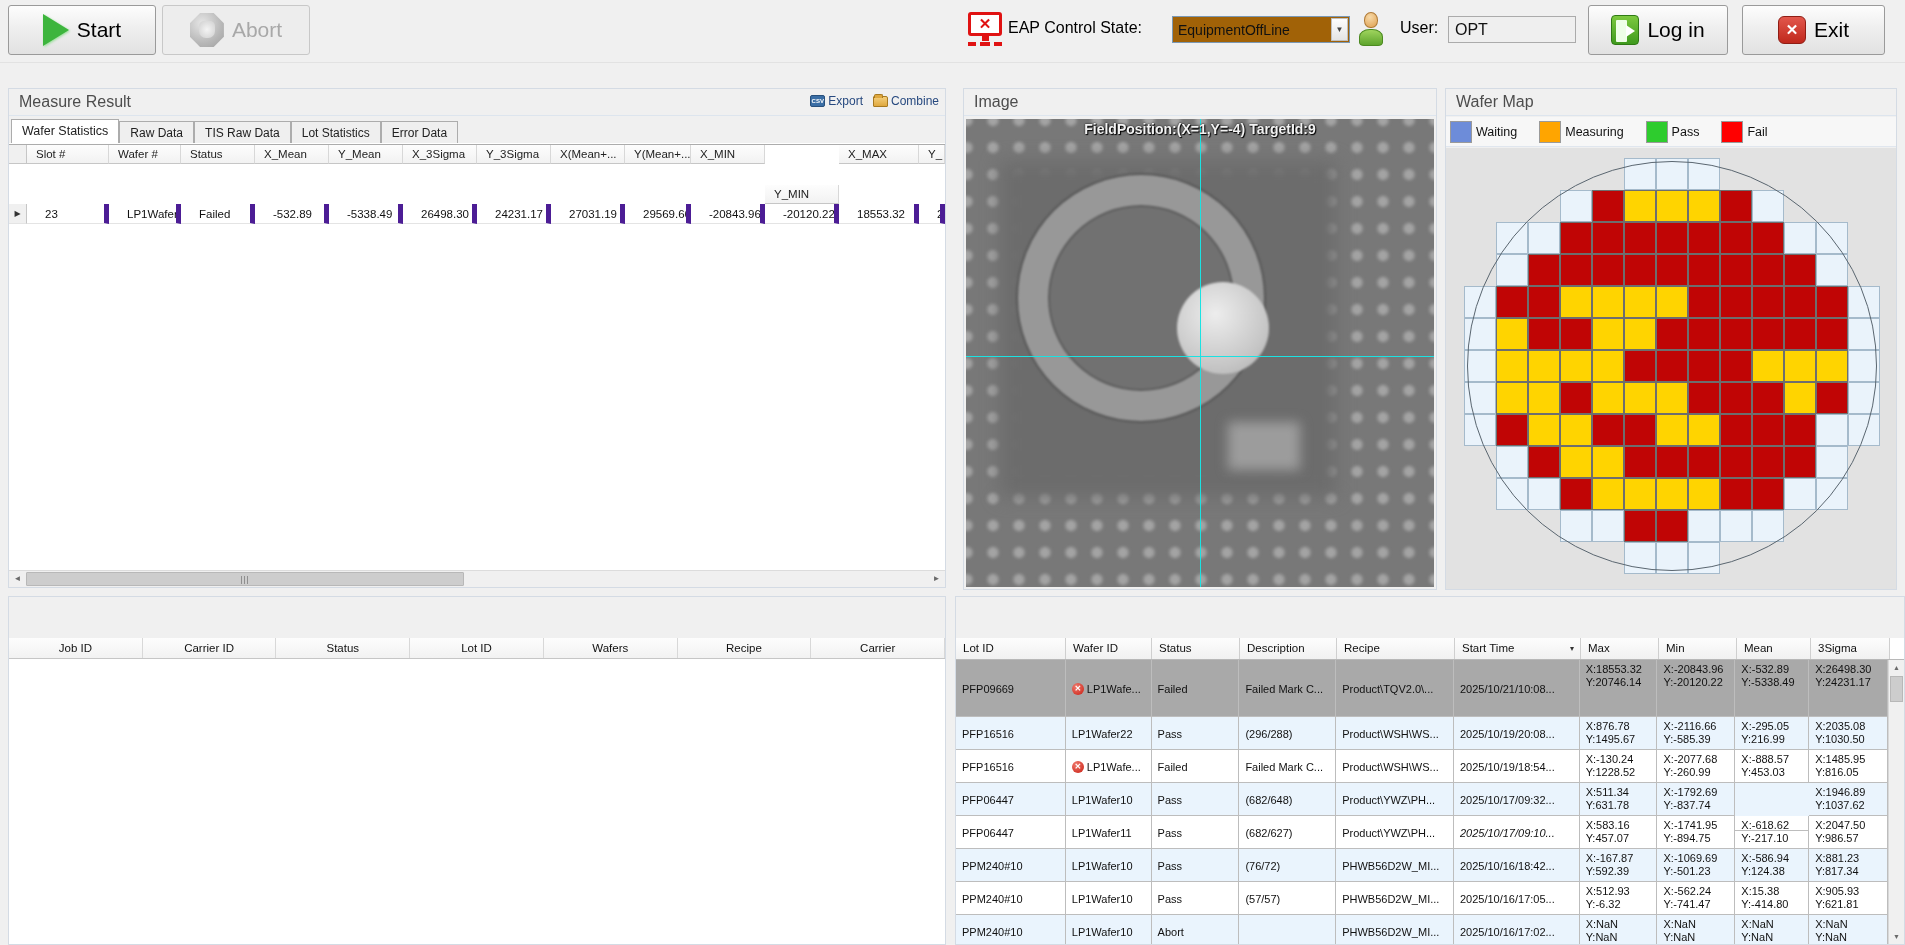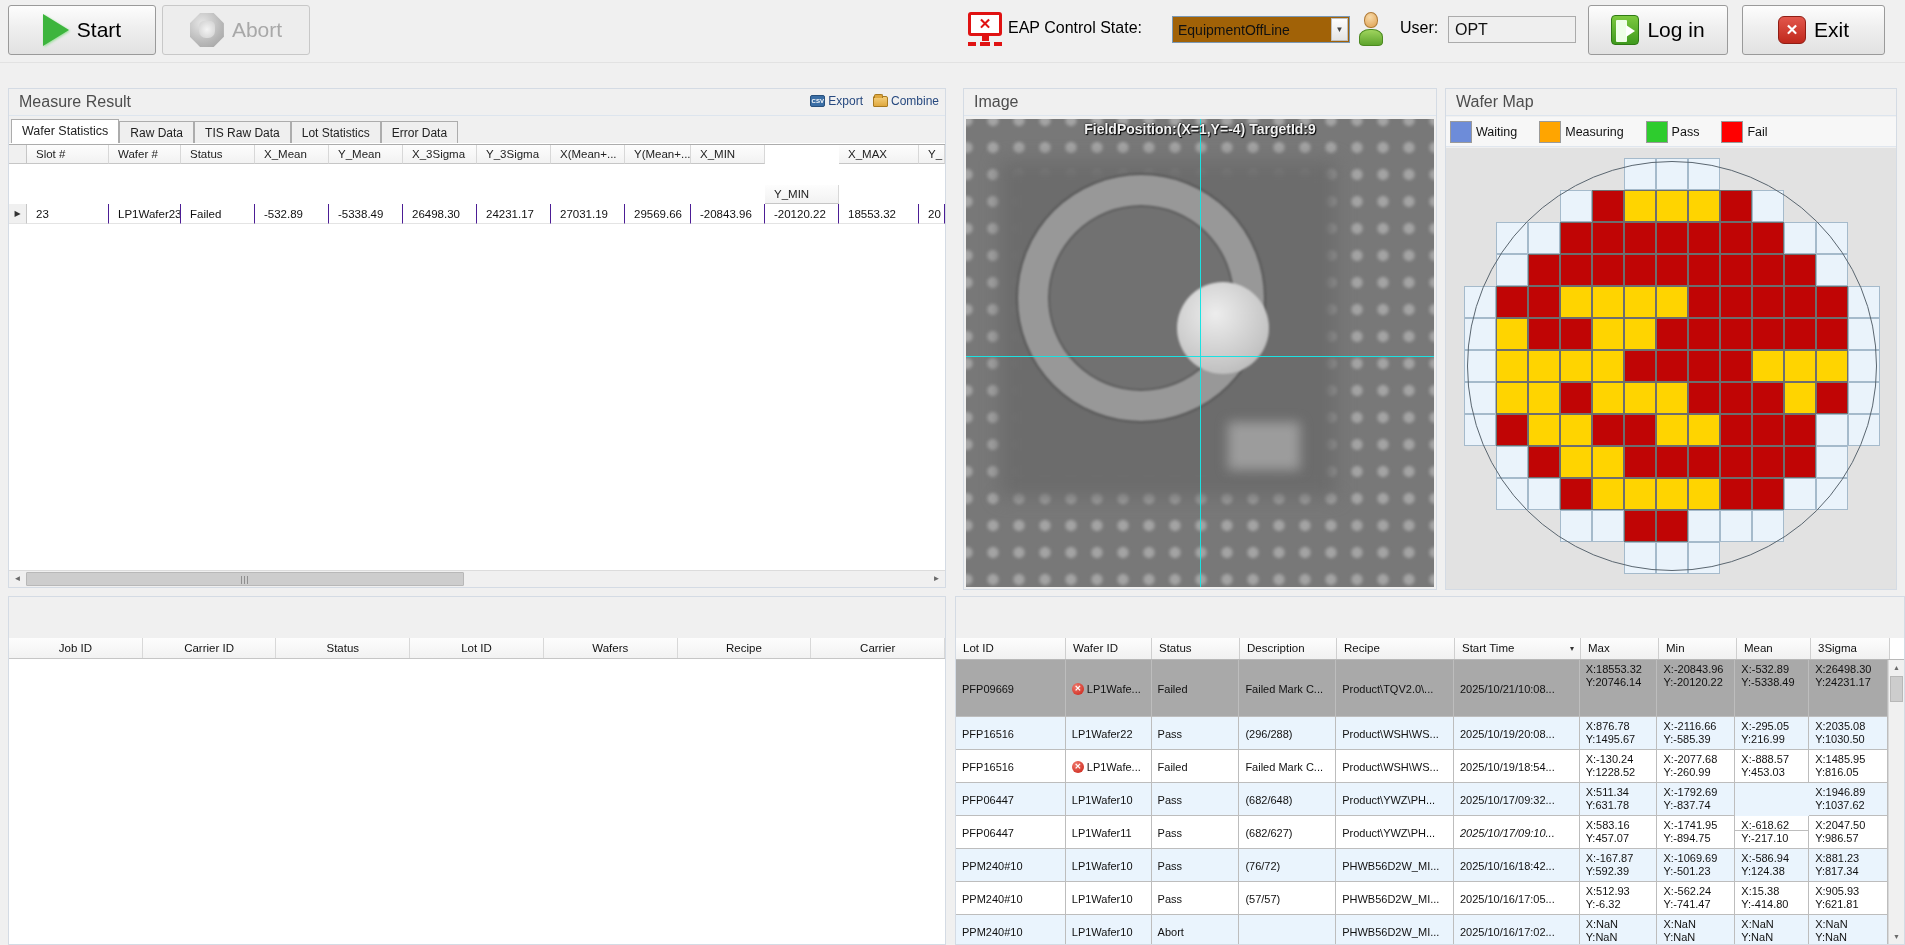--- a/index.html
+++ b/index.html
@@ -57,21 +57,21 @@
   .mr-link { display:flex; align-items:center; gap:3px; cursor:pointer; }
   .csv-ico { width:15px; height:12px; background:#3A6EA5; border:1px solid #28507C; border-radius:2px; color:#FFF; font-size:6px; font-weight:bold; text-align:center; line-height:11px; }
   .folder-ico { width:15px; height:11px; background:linear-gradient(#F4CF7C,#DFA83E); border:1px solid #A87A20; border-radius:1px 2px 1px 1px; position:relative; }
   .folder-ico:before { content:""; position:absolute; left:0; top:-3px; width:7px; height:3px; background:#DFA83E; border:1px solid #A87A20; border-bottom:none; border-radius:2px 2px 0 0; }
   .tab-strip { display:flex; padding:2px 0 0 2px; background:#F0F0F0; }
   .tab { font-size:12px; padding:4px 10px 3px; border:1px solid #ACACAC; border-bottom:none; background:#EFEFEF; color:#222; margin-right:0; position:relative; top:2px; height:22px; }
   .tab.active { background:#FFF; top:0; height:24px; z-index:2; font-size:12.5px; }
   .mr-table { position:absolute; left:0; right:0; top:27px; bottom:17px; background:#FFF; border-top:1px solid #ACACAC; overflow:hidden; }
   .mr-hrow, .mr-drow { display:flex; }
   .mr-hcell { height:19px; background:linear-gradient(#FDFDFD,#F2F2F2); border-right:1px solid #D8D8D8; border-bottom:1px solid #C6C6C6; font-size:11.5px; color:#222; padding:3px 0 0 9px; overflow:hidden; white-space:nowrap; }
-  .mr-dcell { height:20px; border-right:1px solid #4c1d95; border-bottom:1px solid #E4E4E4; font-size:11.5px; padding:4px 0 0 9px; overflow:hidden; white-space:nowrap; }
+  .mr-dcell { height:20px; border-right:5px solid #4c1d95; border-bottom:1px solid #E4E4E4; font-size:11.5px; padding:4px 0 0 18px; overflow:hidden; white-space:nowrap; }
   .mr-sel { background:#F0F0F0; border-right:1px solid #C6C6C6; padding:0; text-align:center; }
   .mr-sel span { font-size:8px; color:#333; line-height:20px; }
   .hscroll { position:absolute; left:0; right:0; bottom:0; height:17px; background:#F0F0F0; border-top:1px solid #DCDCDC; }
   .hs-arrow { position:absolute; top:0; width:17px; height:16px; background:#F0F0F0; color:#6A6A6A; font-size:8px; text-align:center; line-height:16px; }
   .hs-left { left:0; } .hs-right { right:0; }
   .hs-thumb { position:absolute; left:17px; top:1px; width:438px; height:14px; background:#CDCDCD; border:1px solid #B8B8B8; border-radius:1px; }
   .hs-grip { position:absolute; left:50%; top:3px; width:9px; height:8px; margin-left:-4px; background:repeating-linear-gradient(90deg,#8F8F8F 0 1px,transparent 1px 3px); }
   
   .imagep { left:963px; top:88px; width:474px; height:502px; }
   .img-area { position:absolute; inset:2px; top:2px; background:#787878; overflow:hidden; }

